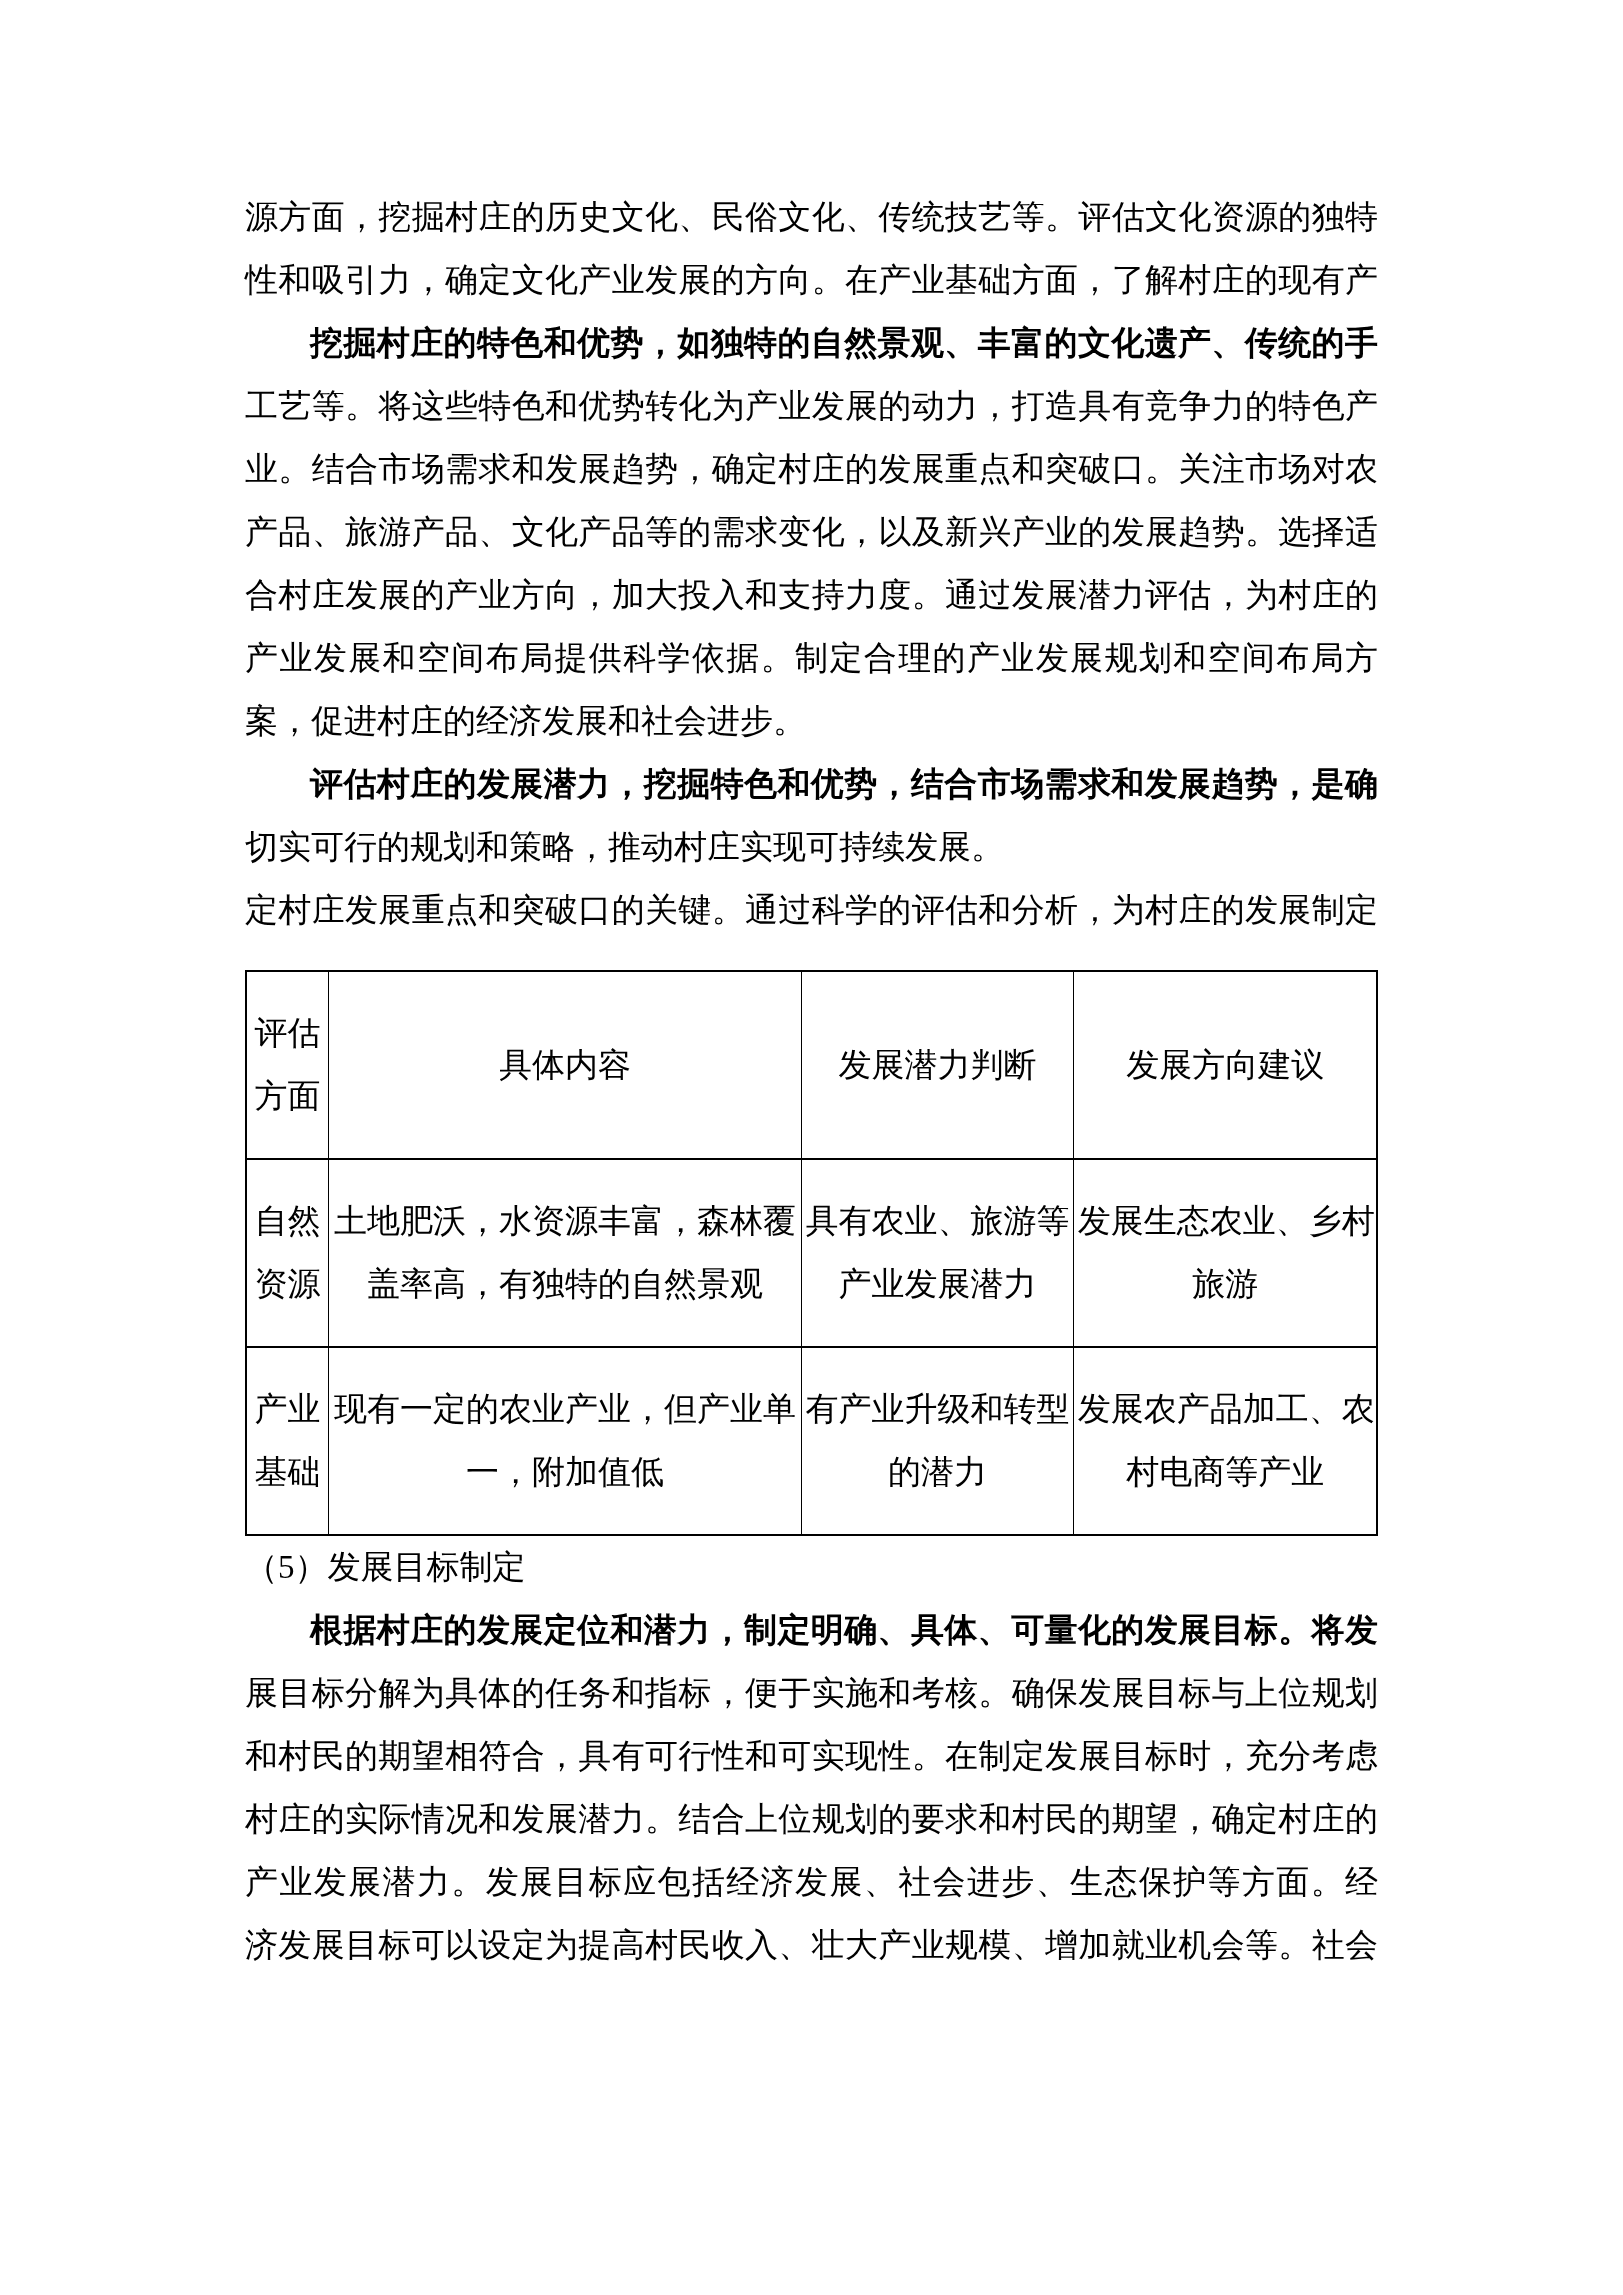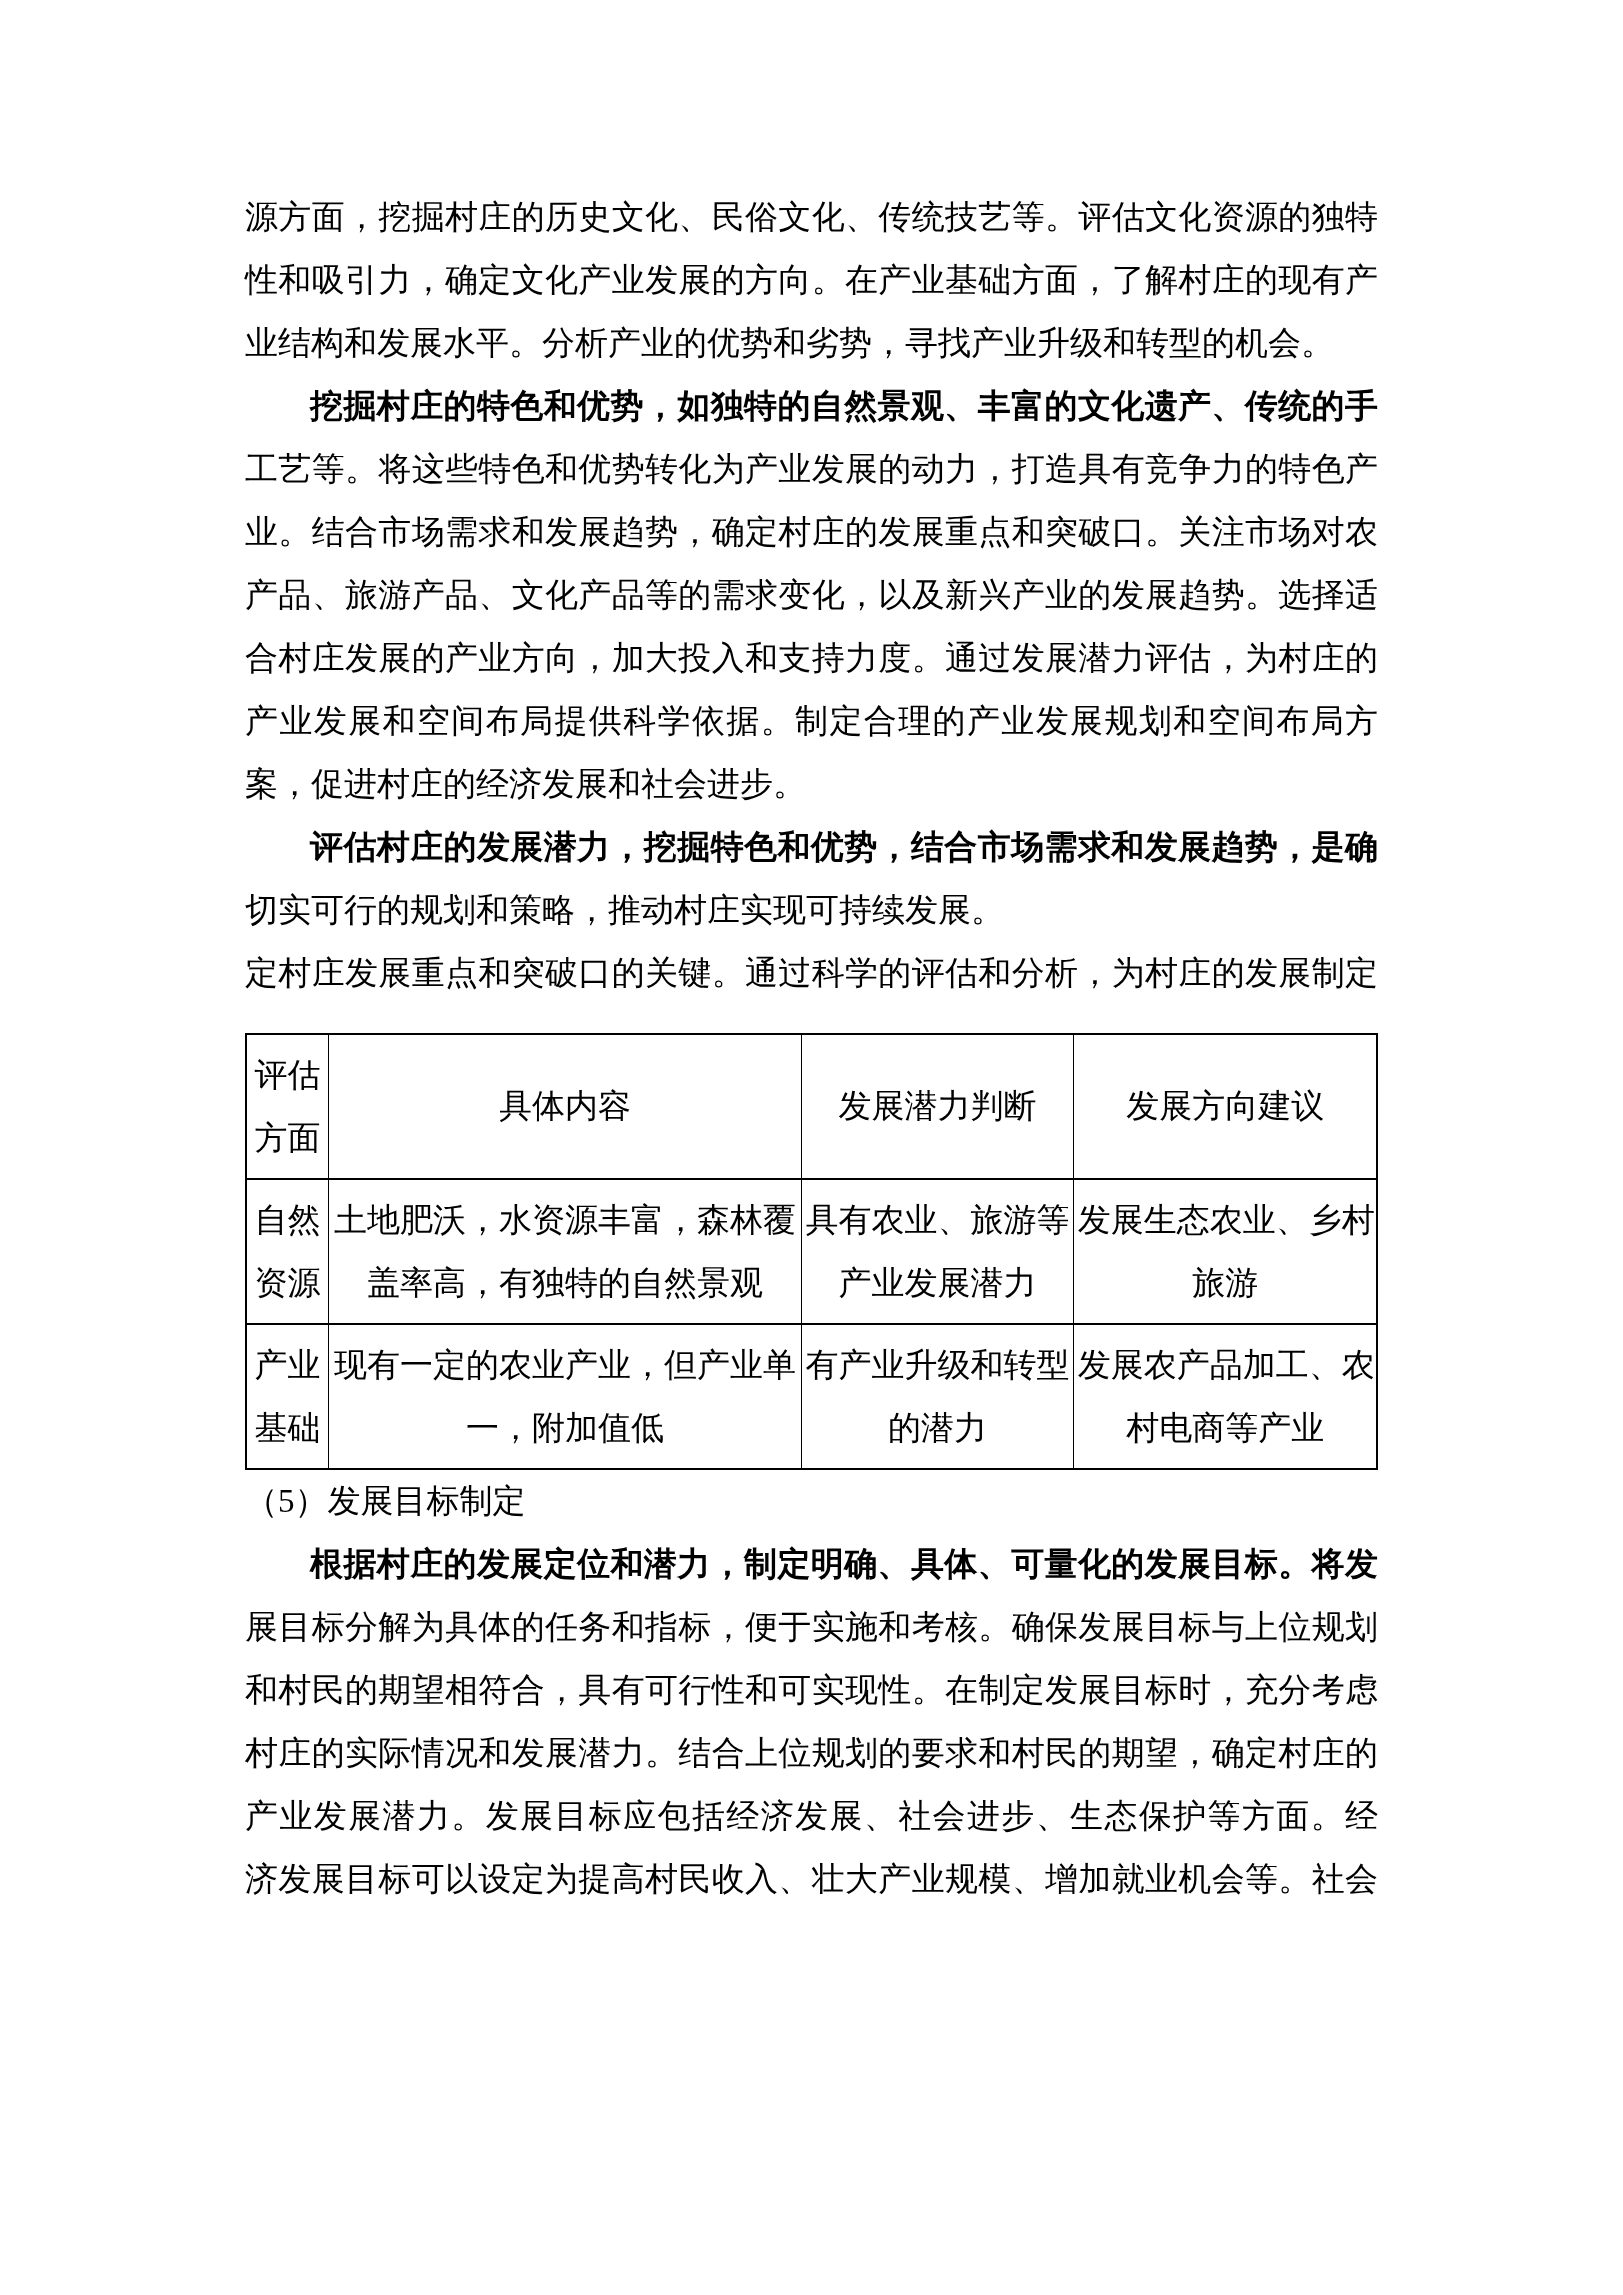--- a/index.html
+++ b/index.html
@@ -29,21 +29,21 @@
 
   table.doc-table {
     border-collapse: collapse;
     table-layout: fixed;
     width: 100%;
     margin-top: 28px;
     border: 2px solid #000;
     border-top-width: 2.6px;
     border-bottom-width: 2.6px;
   }
-  table.doc-table tr { height: 145px; }
+  table.doc-table tr { height: 188px; }
   table.doc-table td {
     border: 1.3px solid #000;
     border-top-width: 2px;
     border-bottom-width: 2px;
     vertical-align: middle;
     padding: 0 3.3px;
     overflow: visible;
   }
   .cell-line {
     line-height: 63px;
@@ -52,21 +52,20 @@
   }
 </style>
 </head>
 <body>
 
 <div class="page">
   <div class="doc-body" id="doc-body">
       <div class="para">
         <div class="line">源方面，挖掘村庄的历史文化、民俗文化、传统技艺等。评估文化资源的独特</div>
         <div class="line">性和吸引力，确定文化产业发展的方向。在产业基础方面，了解村庄的现有产</div>
-        <div class="line end">业结构和发展水平。分析产业的优势和劣势，寻找产业升级和转型的机会。</div>
       </div>
       <div class="para indent">
         <div class="line">挖掘村庄的特色和优势，如独特的自然景观、丰富的文化遗产、传统的手</div>
         <div class="line">工艺等。将这些特色和优势转化为产业发展的动力，打造具有竞争力的特色产</div>
         <div class="line">业。结合市场需求和发展趋势，确定村庄的发展重点和突破口。关注市场对农</div>
         <div class="line">产品、旅游产品、文化产品等的需求变化，以及新兴产业的发展趋势。选择适</div>
         <div class="line">合村庄发展的产业方向，加大投入和支持力度。通过发展潜力评估，为村庄的</div>
         <div class="line">产业发展和空间布局提供科学依据。制定合理的产业发展规划和空间布局方</div>
         <div class="line end">案，促进村庄的经济发展和社会进步。</div>
       </div>

